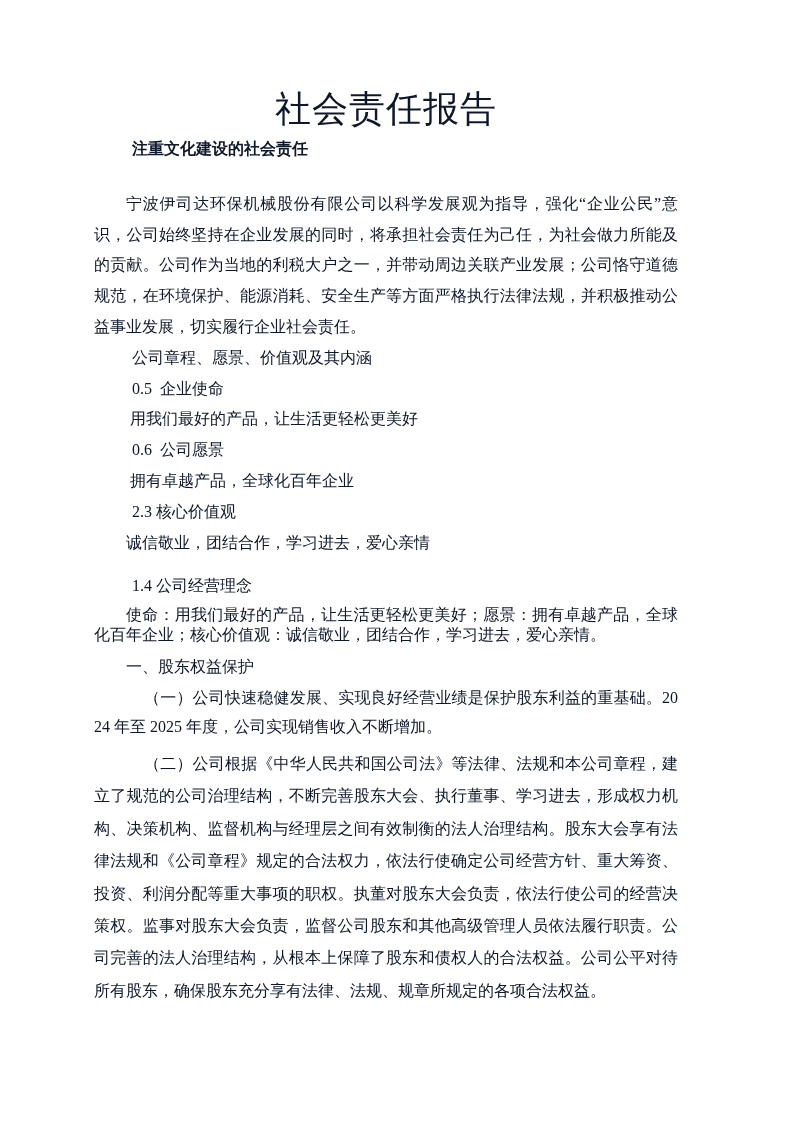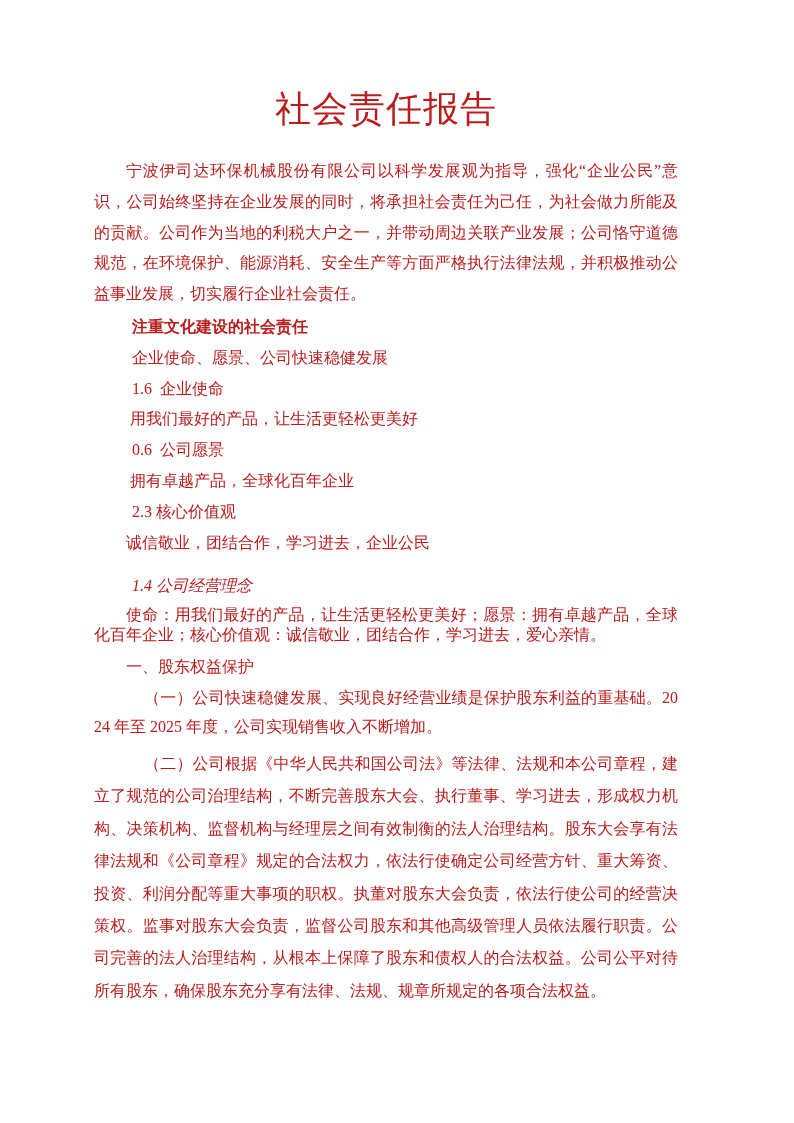--- a/index.html
+++ b/index.html
@@ -7,21 +7,21 @@
     padding: 0;
     background: #ffffff;
   }
   .page {
     position: relative;
     width: 772px;
     height: 1123px;
     box-sizing: border-box;
     padding: 0 94px 0 94px;
     background: #ffffff;
-    color: #b91c1c;
+    color: #0f172a;
     font-family: "Liberation Serif", "DejaVu Serif", serif;
     overflow: hidden;
   }
   .doc-title {
     margin: 86px 0 0 0;
     font-size: 36px;
     font-weight: normal;
     line-height: 46px;
     text-align: center;
     letter-spacing: 1px;
@@ -40,50 +40,50 @@
   .bold   { font-weight: bold; }
   .ind2   { text-indent: 32px; }   
   .indh   { text-indent: 38px; }   
   .indt   { text-indent: 36px; }   
   .ind3   { text-indent: 50px; }   
   .tight  { line-height: 20px; } 
   .lhA    { line-height: 29.5px; } 
   .lhB    { line-height: 32.4px; } 
   .mt-p1  { margin-top: 24px; }
   .mt-sm  { margin-top: 2px; }
-  .mt-14  { margin-top: 13px; font-style: italic; }
+  .mt-14  { margin-top: 13px; }
   .mt-phi { margin-top: 3px; }
   .mt-sec { margin-top: 7px; }
   .mt-it2 { margin-top: 6px; }
 </style>
 </head>
 <body>
 
 <div class="page">
 
   <h1 class="doc-title">社会责任报告</h1>
 
+  <p class="para indh bold mt-sm">注重文化建设的社会责任</p>
+
   <p class="para ind2 mt-p1">宁波伊司达环保机械股份有限公司以科学发展观为指导，强化“企业公民”意识，公司始终坚持在企业发展的同时，将承担社会责任为己任，为社会做力所能及的贡献。公司作为当地的利税大户之一，并带动周边关联产业发展；公司恪守道德规范，在环境保护、能源消耗、安全生产等方面严格执行法律法规，并积极推动公益事业发展，切实履行企业社会责任。</p>
 
-  <p class="para indh bold mt-sm">注重文化建设的社会责任</p>
 
+  <p class="para indh">公司章程、愿景、价值观及其内涵</p>
 
-  <p class="para indh">企业使命、愿景、公司快速稳健发展</p>
-
-  <p class="para indh num">1.6  企业使命</p>
+  <p class="para indh num">0.5  企业使命</p>
 
   <p class="para indt">用我们最好的产品，让生活更轻松更美好</p>
 
   <p class="para indh num">0.6  公司愿景</p>
 
   <p class="para indt">拥有卓越产品，全球化百年企业</p>
 
   <p class="para indh num">2.3 核心价值观</p>
 
-  <p class="para ind2">诚信敬业，团结合作，学习进去，企业公民</p>
+  <p class="para ind2">诚信敬业，团结合作，学习进去，爱心亲情</p>
 
   <p class="para indh num mt-14">1.4 公司经营理念</p>
 
   <p class="para ind2 tight mt-phi">使命：用我们最好的产品，让生活更轻松更美好；愿景：拥有卓越产品，全球化百年企业；核心价值观：诚信敬业，团结合作，学习进去，爱心亲情。</p>
 
   <p class="para ind2 mt-sec">一、股东权益保护</p>
 
   <p class="para ind3 lhA">（一）公司快速稳健发展、实现良好经营业绩是保护股东利益的重基础。2024 年至 2025 年度，公司实现销售收入不断增加。</p>
 
   <p class="para ind3 lhB mt-it2">（二）公司根据《中华人民共和国公司法》等法律、法规和本公司章程，建立了规范的公司治理结构，不断完善股东大会、执行董事、学习进去，形成权力机构、决策机构、监督机构与经理层之间有效制衡的法人治理结构。股东大会享有法律法规和《公司章程》规定的合法权力，依法行使确定公司经营方针、重大筹资、投资、利润分配等重大事项的职权。执董对股东大会负责，依法行使公司的经营决策权。监事对股东大会负责，监督公司股东和其他高级管理人员依法履行职责。公司完善的法人治理结构，从根本上保障了股东和债权人的合法权益。公司公平对待所有股东，确保股东充分享有法律、法规、规章所规定的各项合法权益。</p>

